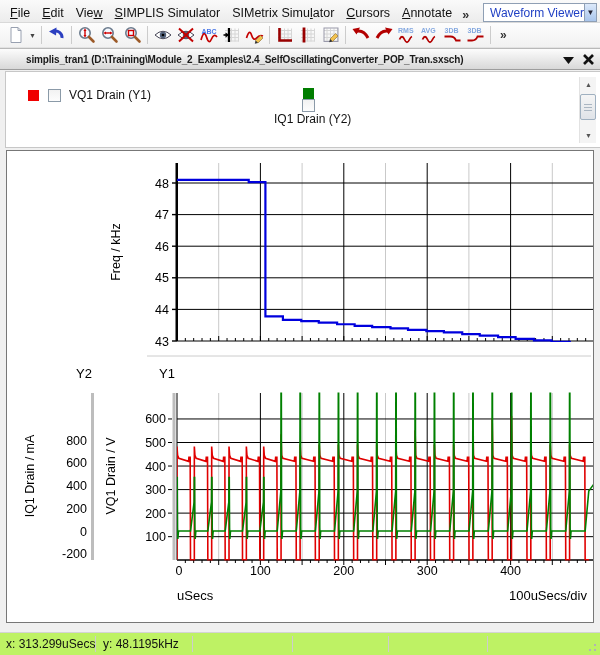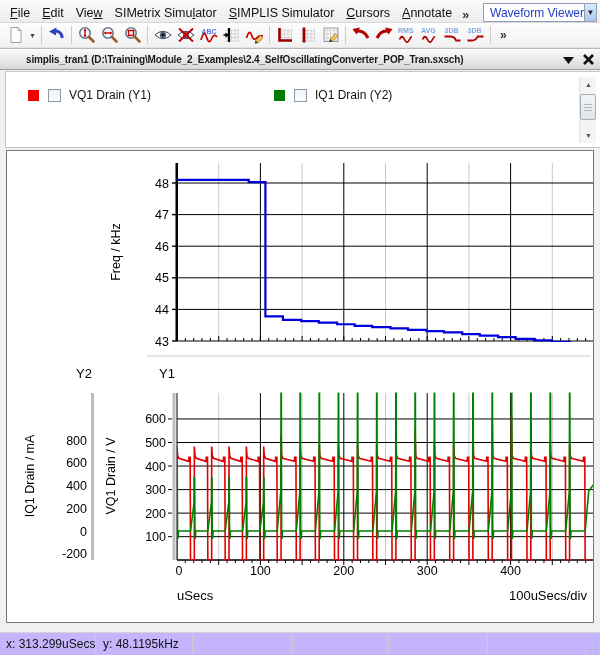--- a/index.html
+++ b/index.html
@@ -52,35 +52,35 @@
   .lscroll .sb-thumb { position:absolute; left:0; top:17px; width:16px; height:26px;
     border:1px solid #9fb0c0; background:linear-gradient(#f5f5f5,#dfe3e8); border-radius:2px; }
   .sb-grip { margin:9px 3px 0 3px; height:1px; background:#aab6c2; box-shadow:0 3px 0 #aab6c2, 0 6px 0 #aab6c2; }
 
   
   .chart-panel { position:absolute; top:150px; left:6px; width:588px; height:473px;
     background:#fff; border:1px solid #777777; }
 
   
   .statusbar { position:absolute; top:632px; left:0; width:600px; height:23px;
-    background:#c4b5fd; border-top:1px solid #d4d4d4; font-size:12px; color:#111; }
+    background:#bef264; border-top:1px solid #d4d4d4; font-size:12px; color:#111; }
   .status-field { position:absolute; top:4px; white-space:nowrap; }
   .status-sep { position:absolute; top:3px; width:1px; height:16px; background:#cdcdcd; }
   .resize-grip { position:absolute; right:2px; bottom:2px; }
 </style>
 </head>
 <body>
 
 <div class="menubar" id="menubar">
 
   <div class="menu-item"><u>F</u>ile</div>
     <div class="menu-item"><u>E</u>dit</div>
     <div class="menu-item">Vie<u>w</u></div>
+    <div class="menu-item"><u>S</u>IMPLIS Simulator</div>
     <div class="menu-item">SIMetrix Simu<u>l</u>ator</div>
-    <div class="menu-item"><u>S</u>IMPLIS Simulator</div>
     <div class="menu-item"><u>C</u>ursors</div>
     <div class="menu-item"><u>A</u>nnotate</div>
     <div class="menu-overflow">»</div>
     <div class="viewer-combo">
     <span class="combo-text">Waveform Viewer</span>
     <span class="combo-arrow">▼</span>
   </div>
 </div>
 
 <div class="toolbar" id="toolbar">
@@ -286,21 +286,21 @@
     <div class="sb-thumb">
         <div class="sb-grip"></div>
       </div>
     <div class="sb-down">▼</div>
   </div>
 <div class="legend-item" style="left: 22px; top: 16px;">
       <span class="legend-swatch" style="background:#f00000"></span>
       <span class="legend-check"></span>
       <span>VQ1 Drain (Y1)</span>
     </div>
-    <div class="legend-item" style="left: 268px; top: 16px;">
+    <div class="legend-item" style="left: 268px; top: 16px; flex-direction: column;">
       <span class="legend-swatch" style="background:#007d00"></span>
       <span class="legend-check"></span>
       <span>IQ1 Drain (Y2)</span>
     </div>
   </div>
 
 <div class="chart-panel">
   <svg id="chartsvg" width="586" height="471" viewBox="0 0 586 471">
       <defs>
         <clipPath id="ctop">

